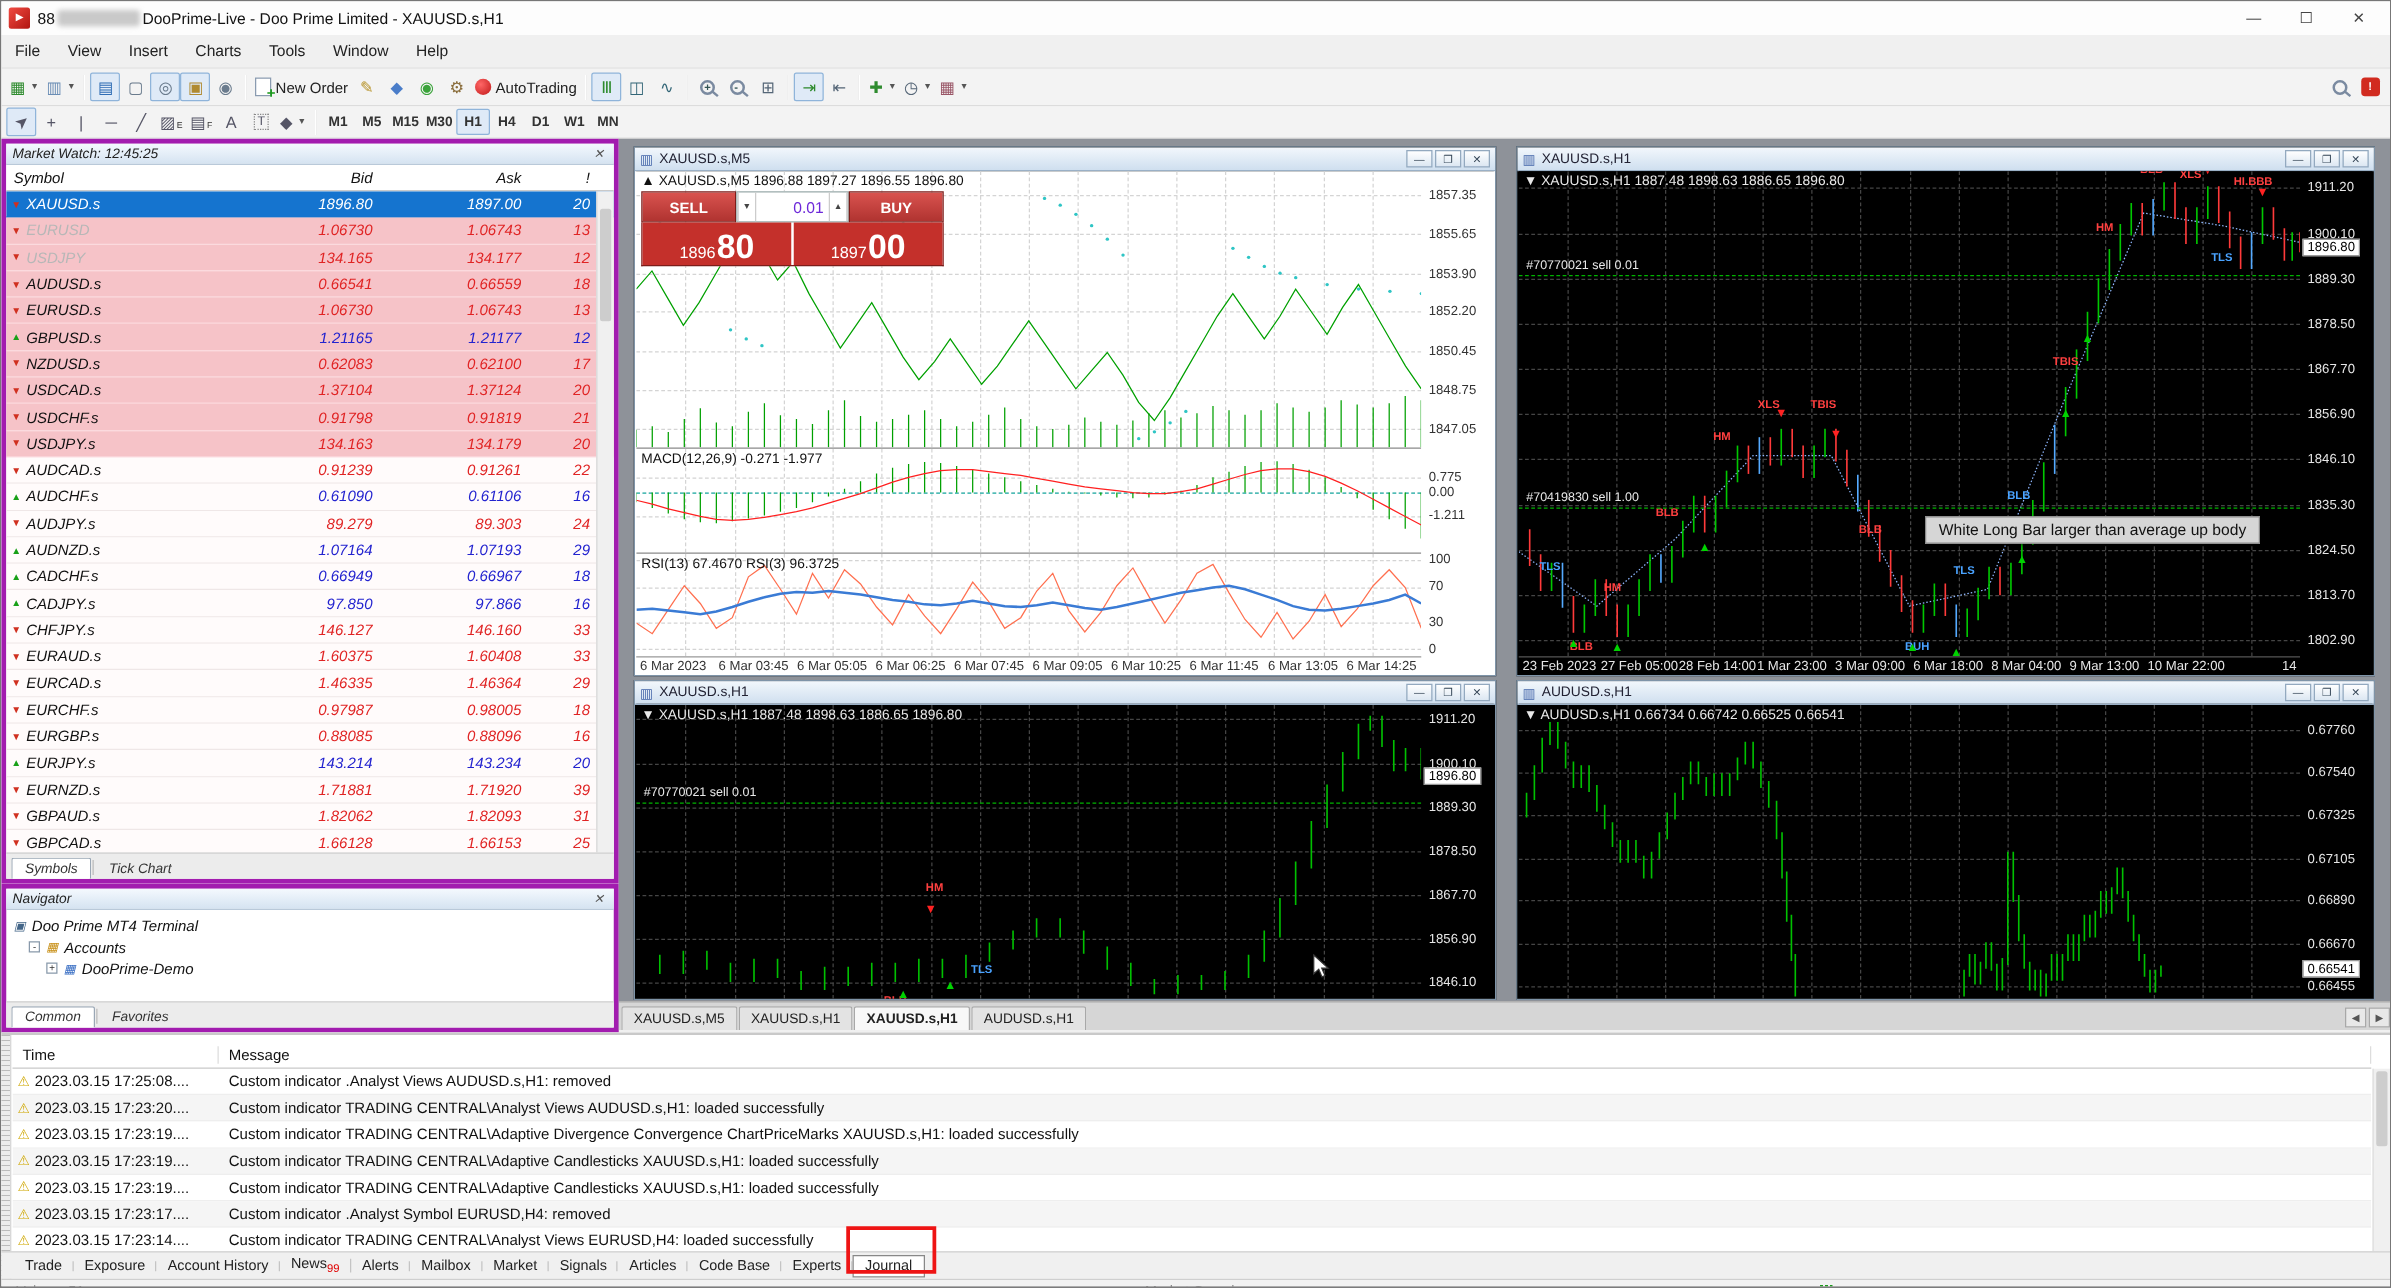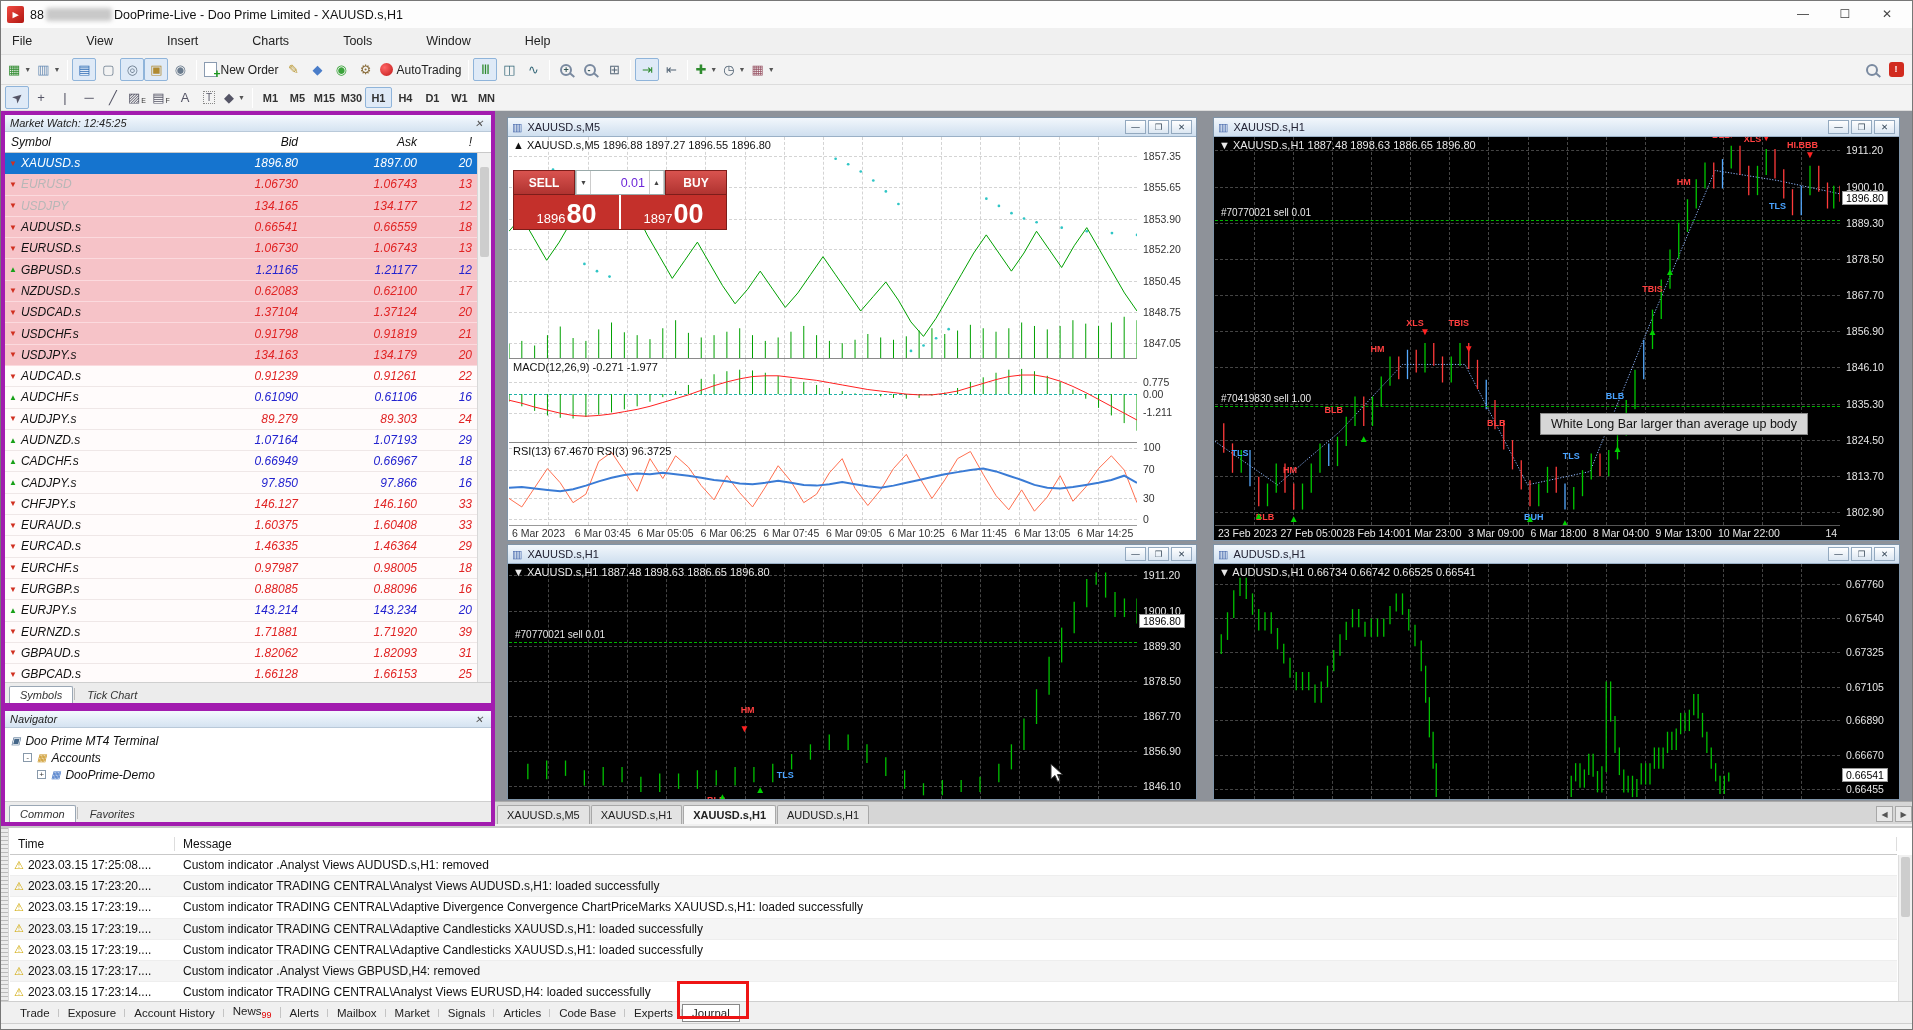--- a/index.html
+++ b/index.html
@@ -5,21 +5,21 @@
   html,body{margin:0;padding:0;background:#444;}
   *{box-sizing:border-box;font-family:"Liberation Sans",sans-serif;}
   #app{position:relative;width:1913px;height:1030px;background:#f0f0f0;overflow:hidden;border:1px solid #777;}
 
   
   .titlebar{height:27px;display:flex;align-items:center;padding:0 4px;background:#fdfdfd;font-size:12.5px;color:#111;}
   .logo{width:17px;height:17px;margin:0 6px 0 2px;border-radius:2px;background:linear-gradient(135deg,#f14b42,#b01510);color:#fff;font-size:11px;line-height:17px;text-align:center;font-weight:bold;}
   .blur-box{display:inline-block;width:66px;height:13px;background:#c9c9c9;border-radius:3px;filter:blur(2px);margin:0 2px;vertical-align:middle;}
   .win-controls{margin-left:auto;display:flex;}
   .wc{width:42px;height:25px;text-align:center;line-height:25px;font-size:12px;color:#444;}
-  .menubar{height:27px;display:flex;align-items:center;background:#f0f0f0;border-bottom:1px solid #e0e0e0;font-size:12.5px;color:#222;gap:32px;}
+  .menubar{height:27px;display:flex;align-items:center;background:#f0f0f0;border-bottom:1px solid #e0e0e0;font-size:12.5px;color:#222;}
   .menu-item{padding:5px 11px;}
   .toolbar{display:flex;align-items:center;background:#f3f3f3;border-bottom:1px solid #dcdcdc;padding:0 4px;}
   .t1{height:30px;} .t2{height:26px;}
   .tsep{width:1px;height:20px;background:#c9c9c9;border-right:1px solid #fff;margin:0 4px;}
   .tbtn{min-width:24px;height:23px;border:1px solid transparent;border-radius:2px;display:flex;align-items:center;justify-content:center;font-size:13px;gap:3px;padding:0 2px;color:#555;position:relative;}
   .tbtn.pressed{background:#dfeaf7;border:1px solid #8fb4da;}
   .tbtn .dd{font-size:7px;color:#555;margin-left:1px;}
   .tbtn .sub{font-size:7px;color:#333;margin-left:-2px;margin-top:6px;}
   .tbtn.boxed .g{border:1px dotted #888;padding:0 2px;font-size:10px;}
   .tbtn .lab{font-size:12px;color:#222;}
@@ -90,21 +90,21 @@
   .axis-tick{position:absolute;left:5px;transform:translateY(-50%);white-space:nowrap;}
   .axis-cur{position:absolute;left:1px;transform:translateY(-50%);background:#fff;color:#000;border:1px solid #999;padding:0 3px;white-space:nowrap;}
   .order-line{position:absolute;left:0;right:0;height:0;border-top:1px dashed #00b300;z-index:4;}
   .order-label{position:absolute;left:6px;top:-14px;font-size:10px;color:#e8e8e8;white-space:nowrap;}
   .level-line{position:absolute;left:0;right:0;height:0;border-top:1px dashed;}
   .plbl{position:absolute;transform:translate(-50%,-100%);font-size:9px;font-weight:bold;z-index:3;white-space:nowrap;}
   .arr{position:absolute;transform:translate(-50%,-50%);font-size:10px;z-index:3;}
   .tt{position:absolute;background:#d6d6d6;border:1px solid #8a8a8a;color:#111;font-size:12.5px;padding:3px 10px;white-space:nowrap;z-index:9;box-shadow:1px 1px 3px rgba(0,0,0,.6);}
 
   
-  .oc{position:absolute;top:16px;left:5px;width:214px;z-index:7;margin-top:17px;}
+  .oc{position:absolute;top:16px;left:5px;width:242px;z-index:7;}
   .oc-row1{display:flex;height:25px;}
   .oc-sell,.oc-buy{flex:1;background:linear-gradient(#d9534f,#b03330);color:#fff;font-weight:bold;font-size:12px;display:flex;align-items:center;justify-content:center;border:1px solid #7c1d1a;}
   .oc-vol{width:90px;background:#fff;border:1px solid #9aa;display:flex;align-items:stretch;font-size:12.5px;}
   .oc-vol .v{flex:1;display:flex;align-items:center;justify-content:flex-end;padding-right:4px;color:#6d28d9;}
   .oc-spin{width:15px;display:flex;align-items:center;justify-content:center;font-size:7px;color:#444;border-left:1px solid #ccc;border-right:1px solid #ccc;}
   .oc-row2{display:flex;height:35px;gap:2px;background:#fff;border:1px solid #7c1d1a;border-top:none;}
   .oc-price{flex:1;background:#c4302b;color:#fff;display:flex;align-items:flex-end;justify-content:center;gap:1px;padding-bottom:1px;}
   .oc-price .sm{font-size:13px;margin-bottom:2px;}
   .oc-price .bg{font-size:27px;font-weight:bold;line-height:1;}
 
@@ -1318,21 +1318,21 @@
             <span class="w">⚠</span>
             <span>2023.03.15 17:23:19....</span>
           </div>
           <div class="ms">Custom indicator TRADING CENTRAL\Adaptive Candlesticks XAUUSD.s,H1: loaded successfully</div>
         </div>
         <div class="t-row">
           <div class="tm">
             <span class="w">⚠</span>
             <span>2023.03.15 17:23:17....</span>
           </div>
-          <div class="ms">Custom indicator .Analyst Views GBPUSD,H4: removed</div>
+          <div class="ms">Custom indicator .Analyst Symbol EURUSD,H4: removed</div>
         </div>
         <div class="t-row">
           <div class="tm">
             <span class="w">⚠</span>
             <span>2023.03.15 17:23:14....</span>
           </div>
           <div class="ms">Custom indicator TRADING CENTRAL\Analyst Views EURUSD,H4: loaded successfully</div>
         </div>
       </div>
     <div class="t-sb">

